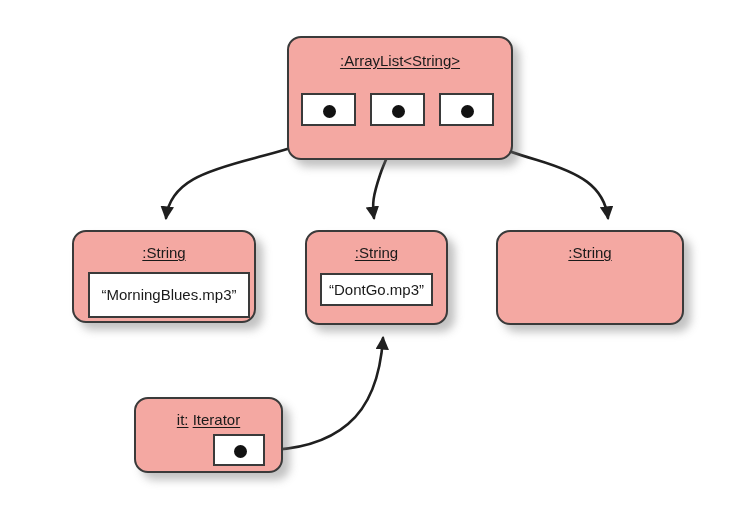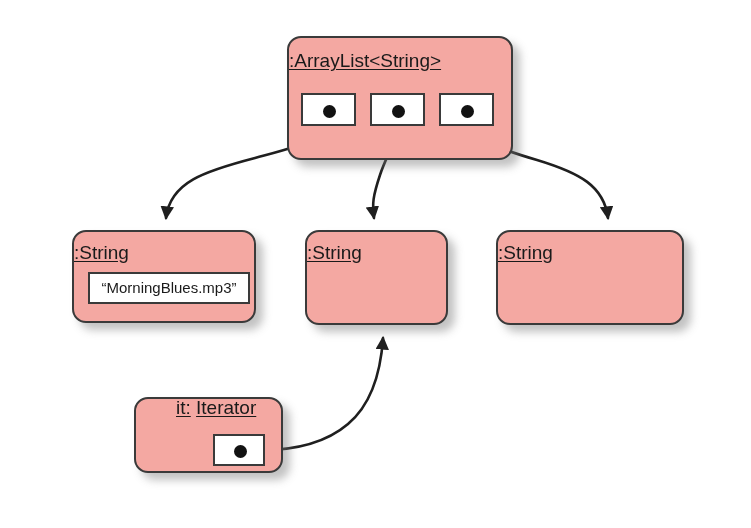--- a/index.html
+++ b/index.html
@@ -35,23 +35,23 @@
     position: absolute;
     box-sizing: border-box;
     background: #F4A8A2;
     border: 2px solid #3a3a3a;
     border-radius: 14px;
     box-shadow: 7px 7px 9px rgba(120,120,120,0.45);
     z-index: 10;
   }
   .obj-title {
     width: 100%;
-    text-align: left;
+    text-align: center;
     color: #1a1a1a;
-    font-size: 19px;
+    font-size: 15px;
     line-height: 18px;
     white-space: nowrap;
     letter-spacing: 0px;
   }
   .obj-title .u {
     text-decoration: underline;
     text-underline-offset: 2px;
   }
 
   
@@ -115,38 +115,41 @@
   </div>
   <div class="cell" style="left:439px; top:93px; width:55px; height:33px;">
     <span class="ref-dot" style="left:20px; top:10px;"></span>
   </div>
 
   <div class="obj-node" style="left:72px; top:230px; width:184px; height:93px;">
     <div class="obj-title" style="margin-top:12px;">
       <span class="u">:String</span>
     </div>
   </div>
-  <div class="cell" style="left:88px; top:272px; width:162px; height:32px;justify-content:center;">
+  <div class="cell" style="left:88px; top:272px; width:162px; height:46px;justify-content:center;">
     <span>“MorningBlues.mp3”</span>
   </div>
 
   <div class="obj-node" style="left:305px; top:230px; width:143px; height:95px;">
     <div class="obj-title" style="margin-top:12px;">
       <span class="u">:String</span>
     </div>
+  </div>
+  <div class="cell" style="left:320px; top:273px; width:113px; height:33px;">
+    <span>“DontGo.mp3”</span>
   </div>
 
   <div class="obj-node" style="left:496px; top:230px; width:188px; height:95px;">
     <div class="obj-title" style="margin-top:12px;">
       <span class="u">:String</span>
     </div>
   </div>
 
   <div class="obj-node" style="left:134px; top:397px; width:149px; height:76px;">
-    <div class="obj-title" style="margin-top:0;padding-left:40px;">
+    <div class="obj-title" style="margin-top:12px;">
       <span class="u">it:</span><span>&nbsp;</span><span class="u">Iterator</span>
     </div>
   </div>
   <div class="cell" style="left:213px; top:434px; width:52px; height:32px;">
     <span class="ref-dot" style="left:19px; top:9px;"></span>
   </div>
 
 </div>
 
 </body></html>

